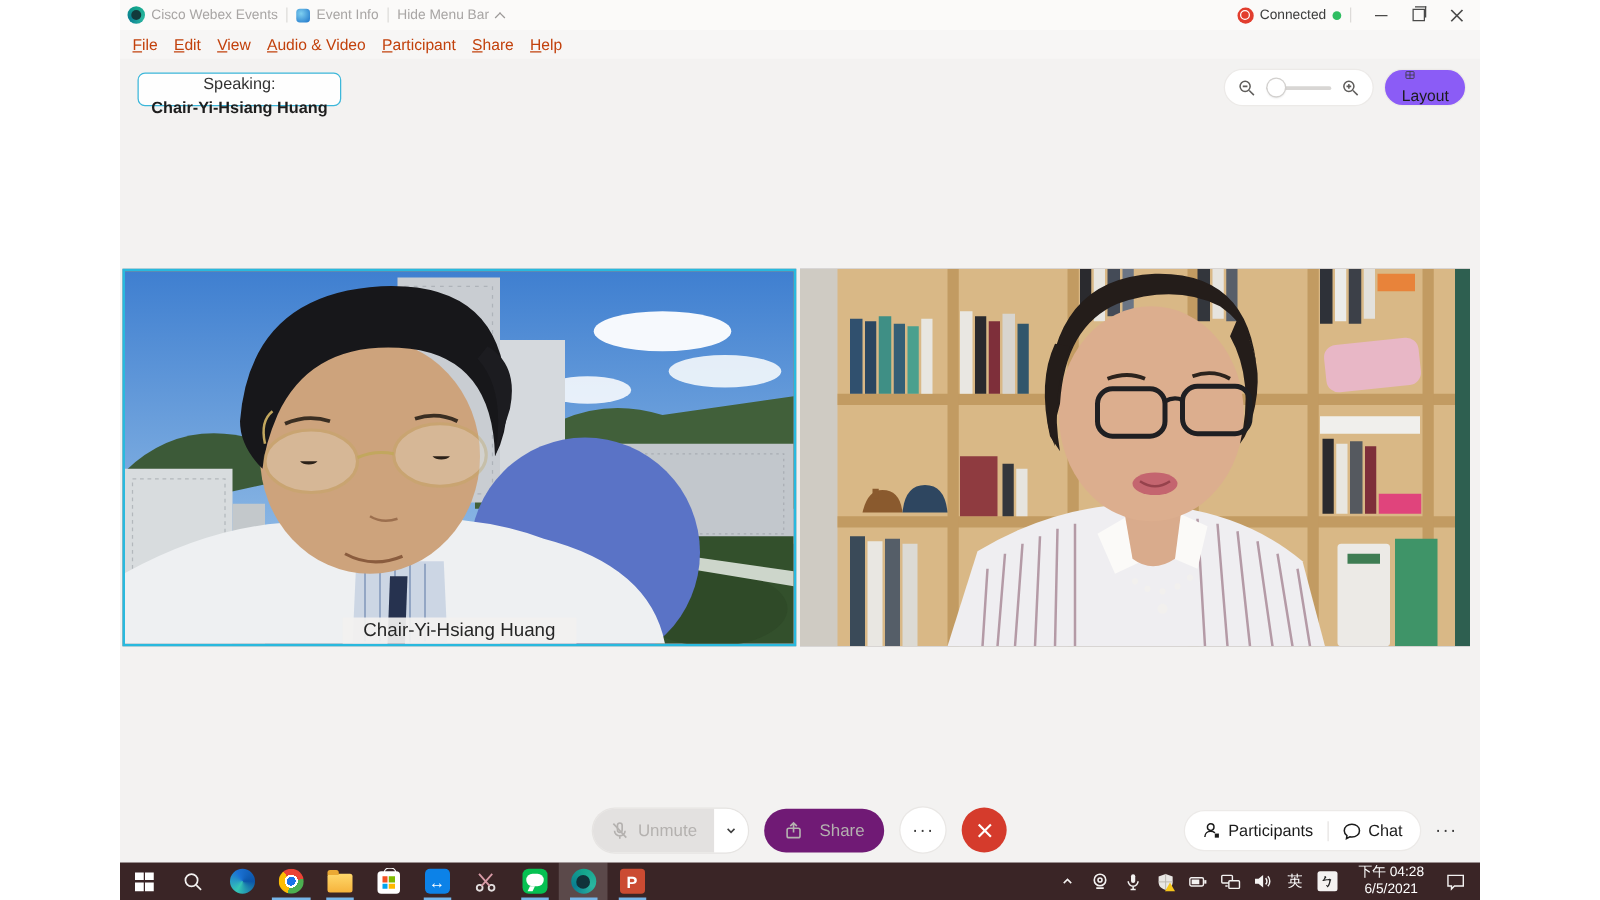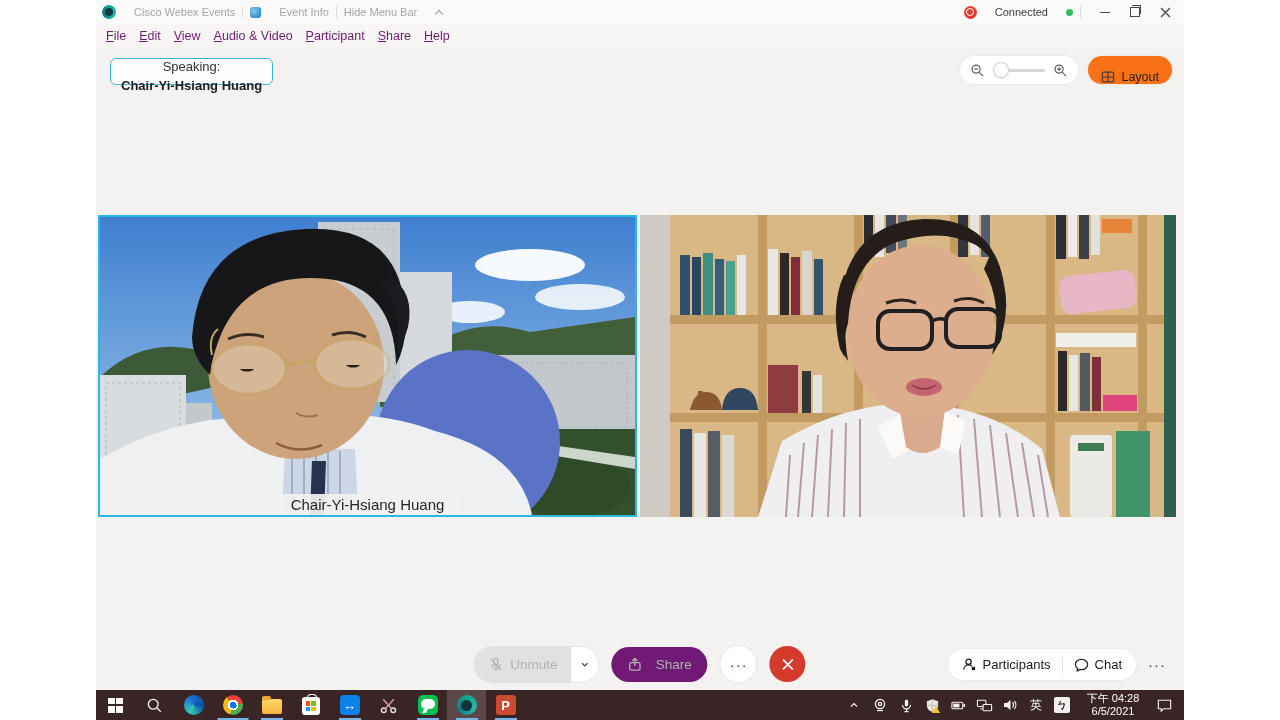--- a/index.html
+++ b/index.html
@@ -8,21 +8,21 @@
     font-family:"Liberation Sans","DejaVu Sans",sans-serif;
     -webkit-font-smoothing:antialiased;
   }
   .screen{position:absolute;left:96px;top:0;width:1088px;height:720px;}
 
   
   .webex-window{position:absolute;left:0;top:0;width:1088px;height:690px;background:#f3f2f1;}
 
   .titlebar{position:absolute;left:0;top:0;right:0;height:24px;background:#fbfaf9;
     display:flex;align-items:center;padding:0 6px;font-size:11px;color:#a8a5a4;}
-  .titlebar .grp{display:flex;align-items:center;gap:18px;justify-content:flex-end;}
+  .titlebar .grp{display:flex;align-items:center;gap:5px;justify-content:flex-end;}
   .tb-sep{width:1px;height:12px;background:#dddbd9;margin:0 7px;}
   .webex-logo{width:14px;height:14px;border-radius:50%;
     background:conic-gradient(#14a58c,#2bb6a0,#0a7f92,#14a58c);position:relative;}
   .webex-logo::after{content:"";position:absolute;inset:3px;border-radius:50%;background:#123a3c;}
   .eventinfo-diamond{width:11px;height:11px;border-radius:3px;transform:rotate(0deg);
     background:radial-gradient(circle at 35% 35%,#7fd0f0,#1b72c9);}
   .chev-up,.chev-down{width:8px;height:8px;display:inline-block;position:relative;}
   .chev-up::before{content:"";position:absolute;left:1px;top:3px;width:5px;height:5px;
     border-left:1.5px solid #9c9998;border-top:1.5px solid #9c9998;transform:rotate(45deg);}
   .record-dot{width:13px;height:13px;border-radius:50%;background:#e23d2e;position:relative;}
@@ -31,38 +31,38 @@
   .presence-dot{width:7px;height:7px;border-radius:50%;background:#2fbd62;}
   .win-btns{display:flex;align-items:center;gap:4px;margin-left:4px;}
   .win-btn{width:26px;height:20px;display:flex;align-items:center;justify-content:center;color:#4a4a4a;}
   .win-min-glyph{width:10px;height:0;border-top:1.4px solid #4a4a4a;display:block;}
   .win-restore-glyph{width:8px;height:8px;border:1.3px solid #4a4a4a;position:relative;background:#fbfaf9;display:block;}
   .win-restore-glyph::before{content:"";position:absolute;left:1.2px;top:-3.4px;width:8px;height:8px;
     border-top:1.3px solid #4a4a4a;border-right:1.3px solid #4a4a4a;}
   .titlebar .spacer{flex:1;}
 
   .menubar{position:absolute;left:0;top:24px;right:0;height:23px;display:flex;align-items:center;
-    gap:13px;padding-left:10px;font-size:12.5px;color:#701a75;background:#f7f6f5;}
+    gap:13px;padding-left:10px;font-size:12.5px;color:#c2410c;background:#f7f6f5;}
   .menu-item{display:inline-block;cursor:default;}
   .menu-item::first-letter{text-decoration:underline;}
 
   
   .speaking-badge{position:absolute;left:14px;top:58px;height:25px;display:flex;align-items:center;
     gap:4px;padding:0 10px;background:#fefefe;border:1.5px solid #3cb7da;border-radius:6px;
     font-size:13px;color:#323232;flex-direction:column;}
   .speaking-badge .bold{font-weight:bold;color:#1e1e1e;}
   .top-right-tools{position:absolute;right:12px;top:56px;display:flex;align-items:center;gap:10px;}
   .zoom-pill{height:28px;background:#fff;border-radius:15px;display:flex;align-items:center;
     gap:8px;padding:0 10px;box-shadow:0 0 0 1px #eceae8;}
   .zoom-pill svg{color:#5f5d5b;}
   .zoom-track{width:52px;height:3px;background:#d8d6d4;border-radius:2px;position:relative;}
   .zoom-knob{position:absolute;left:8px;top:50%;transform:translate(-50%,-50%);width:14px;height:14px;
     border-radius:50%;background:#fff;box-shadow:0 0 0 1px #d2d0ce,0 1px 2px rgba(0,0,0,.2);}
-  .layout-btn{height:28px;background:#f97316;border-radius:15px;display:flex;align-items:flex-end;gap:6px;
-    padding:0 13px;font-size:12.5px;color:#1c1c1c;box-shadow:0 0 0 1px #eceae8;}
+  .layout-btn{height:28px;background:#8b5cf6;border-radius:15px;display:flex;align-items:flex-start;gap:6px;
+    padding:0 13px;font-size:12.5px;color:#1c1c1c;box-shadow:0 0 0 1px #eceae8;flex-direction:column;}
   .layout-btn svg{color:#3a3a3a;}
 
   
   .tile{position:absolute;top:215px;overflow:hidden;background:#888;}
   .tile.active{left:2px;width:535px;height:298px;border:2px solid #29b9de;}
   .tile.plain{left:544px;width:536px;height:302px;}
   .tile svg{display:block;}
   .name-tag{position:absolute;left:50%;bottom:0;transform:translateX(-50%);
     background:rgba(242,241,240,.93);padding:2px 17px;font-size:15px;color:#262626;white-space:nowrap;}
 

